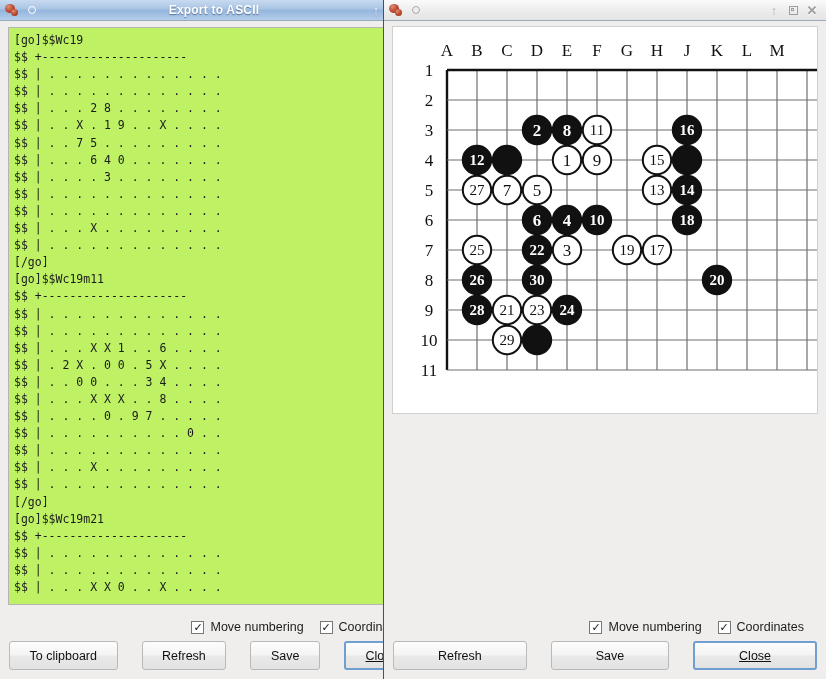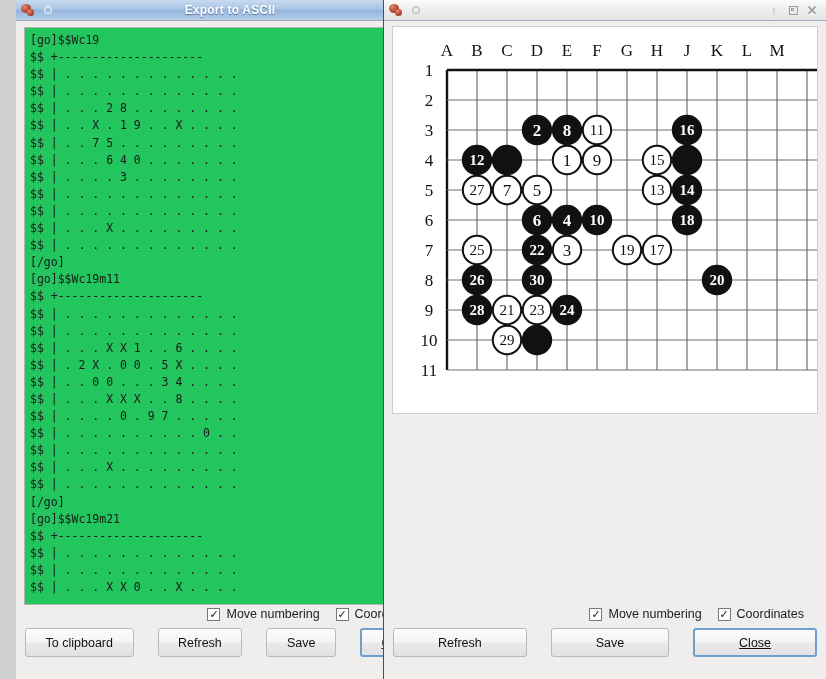--- a/index.html
+++ b/index.html
@@ -7,21 +7,21 @@
     margin: 0; padding: 0;
     width: 826px; height: 679px;
     overflow: hidden;
     background: #d6d6d6;
     font-family: "Liberation Sans", sans-serif;
   }
   .desktop { position: relative; width: 826px; height: 679px; background: #cfcfcf; }
 
   
   .window { position: absolute; top: 0; background: #efeeec; overflow: hidden; }
-  .win-ascii { left: 16px; width: 429px; height: 679px; border-right: 1px solid #5b6a78; }
+  .win-ascii { left: 0; width: 429px; height: 679px; border-right: 1px solid #5b6a78; }
   .win-svg   { left: 384px; width: 442px; height: 679px; }
 
   
   .titlebar {
     position: relative; height: 21px; width: 100%;
     display: flex; align-items: center;
     font-size: 12px; font-weight: bold;
     border-bottom: 1px solid #9aabbb;
   }
   .titlebar.active {
@@ -67,21 +67,21 @@
   .glyph-max  { width: 9px; height: 9px; border: 1.5px solid currentColor; }
   .glyph-max i { display:block; width:3px; height:3px; border:1px solid currentColor; margin:1px; }
   .glyph-close{ font-size: 13px; font-weight: bold; }
 
   
   .ascii-body {
     position: absolute; top: 21px; left: 0; right: 0; bottom: 0;
     background: #efeeec; padding: 6px 8px 0 8px;
   }
   .ascii-frame {
-    position: relative; height: 578px; background: #22c55e;
+    position: relative; height: 578px; background: #bef264;
     border: 1px solid #b4b4b4; display: flex; overflow: hidden; gap: 42px;
   }
   .ascii-text {
     flex: 1 1 auto; overflow: hidden; padding: 4px 2px 0 5px;
     font-family: "DejaVu Sans Mono", "Liberation Mono", monospace;
     font-size: 11.5px; line-height: 17.1px; color: #1a1a1a;
     white-space: pre;
   }
   .scrollbar {
     width: 16px; flex: 0 0 16px; background: #f0f0f0;
@@ -118,21 +118,21 @@
   .checkrow {
     display: flex; justify-content: flex-end; align-items: center;
     gap: 16px; padding-right: 22px; height: 28px; font-size: 12.5px; color: #1c1c1c;
   }
   .chk { display: flex; align-items: center; gap: 6px; }
   .chkbox {
     width: 13px; height: 13px; background: #fff; border: 1px solid #777;
     display: flex; align-items: center; justify-content: center;
     font-size: 11px; line-height: 1; color: #111;
   }
-  .btnrow { display: flex; align-items: center; gap: 24px; padding: 0 9px 22px 9px; }
+  .btnrow { display: flex; align-items: center; gap: 24px; padding: 0 9px 9px 9px; }
   .btn {
     flex: 1 1 auto; height: 29px; min-width: 0;
     background: linear-gradient(to bottom,#fcfcfc 0%,#f4f4f4 48%,#e9e9e9 52%,#e2e2e2 100%);
     border: 1px solid #b9b9b9; border-radius: 3px;
     display: flex; align-items: center; justify-content: center;
     font-size: 12.5px; color: #111; white-space: nowrap;
   }
   .btn.default { border: 2px solid #6f9fd0; text-decoration: underline; }
 
   .divider { position: absolute; left: 383px; top: 0; width: 1px; height: 679px; background: #43525f; }

